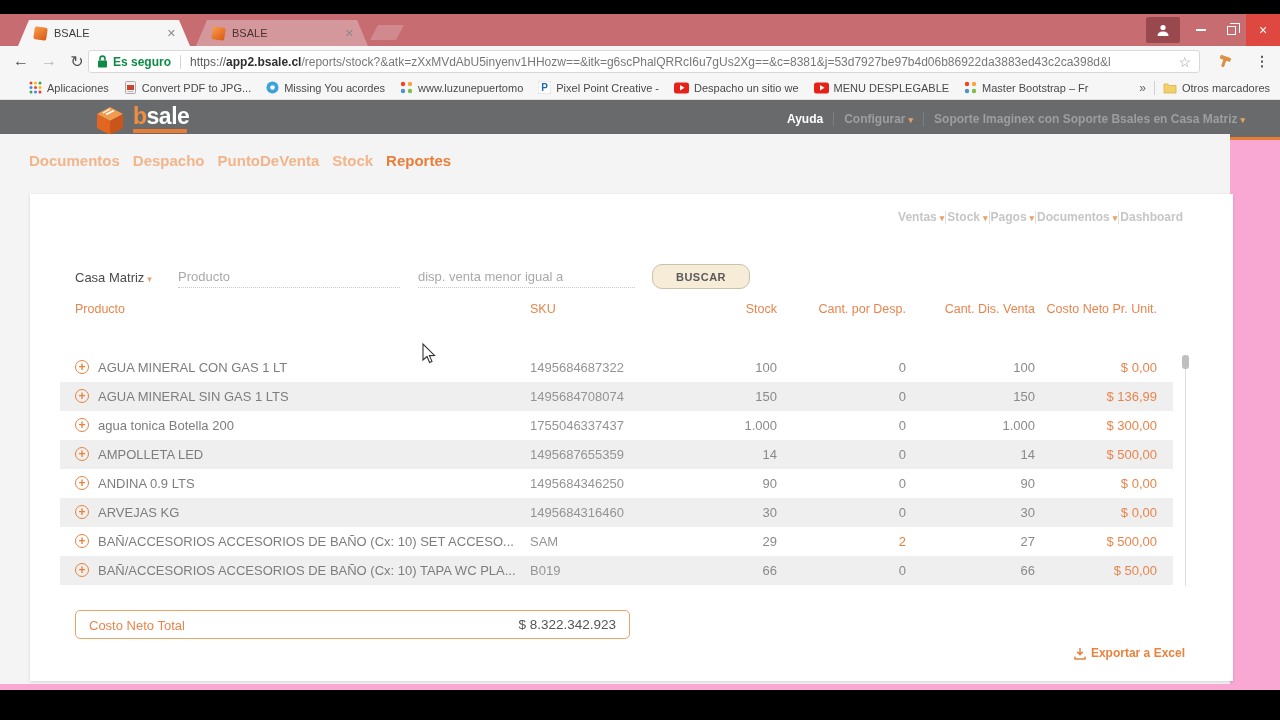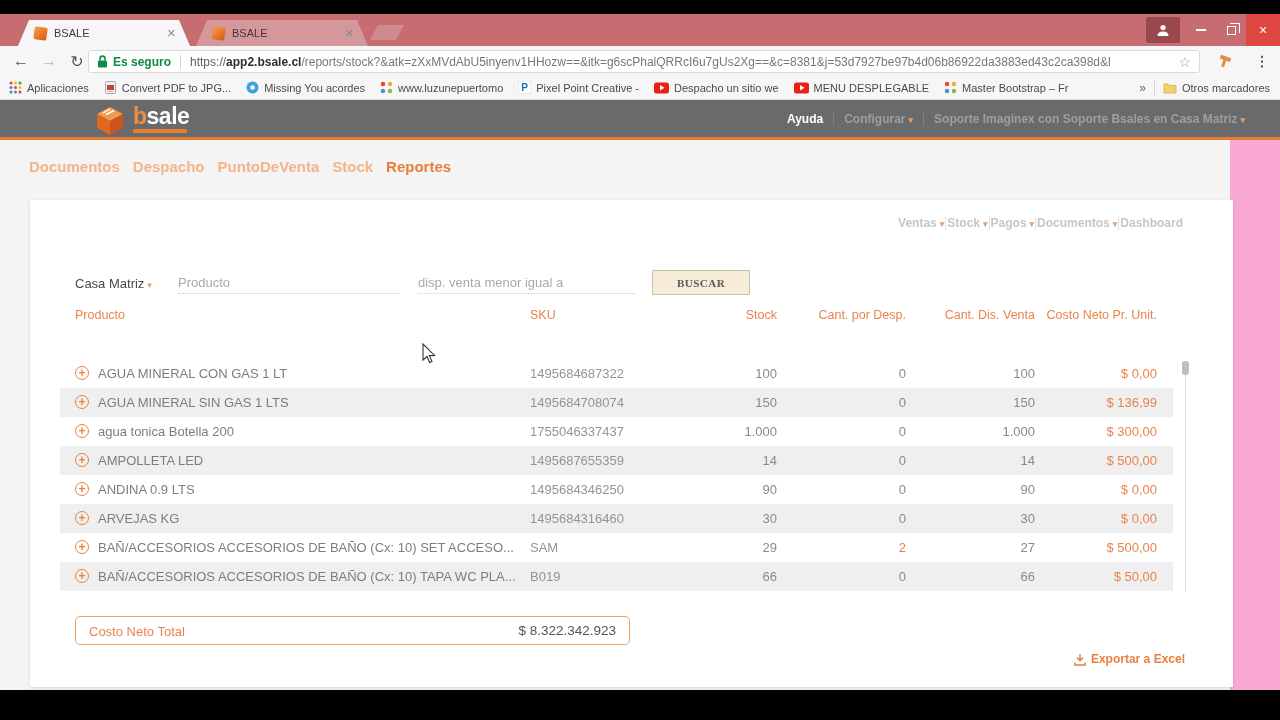--- a/index.html
+++ b/index.html
@@ -55,21 +55,21 @@
   .url-domain { color:#2f2f2f; font-weight:bold; }
   .star-icon { font-size:14px; color:#9a9a9a; margin-left:6px; flex:none; }
   .ext-icon { position:absolute; left:1213px; top:4px; width:22px; height:22px;
               display:flex; align-items:center; justify-content:center; }
   .menu-dots { position:absolute; left:1252px; top:3px; width:20px; height:24px; color:#5f5f5f;
                font-size:14px; font-weight:bold; letter-spacing:0; display:flex; align-items:center; justify-content:center; }
 
   
   .bookmarksbar { left:0; top:76px; width:1280px; height:24px; background:#f6f6f6;
                   border-bottom:1px solid #e2e2e2; display:flex; align-items:center; }
-  .bm-left { display:flex; align-items:center; gap:15px; padding-left:9px; flex:1; overflow:hidden; }
+  .bm-left { display:flex; align-items:center; gap:15px; padding-left:9px; flex:1; overflow:hidden;margin-left:20px; }
   .bm-item { display:flex; align-items:center; gap:5px; font-size:11px; color:#4a4a4a; white-space:nowrap; }
   .bm-right { display:flex; align-items:center; gap:8px; padding-right:10px; flex:none; }
   .bm-chevron { font-size:12px; color:#666; }
   .bm-vdiv { width:1px; height:14px; background:#d0d0d0; }
 
   
   .appheader { left:0; top:100px; width:1280px; height:40px; background:#696a6c;
                border-bottom:3px solid #e87c33; }
   .logo { position:absolute; left:95px; top:5px; display:flex; align-items:flex-start; }
   .logo-text-wrap { margin-left:8px; }
@@ -78,43 +78,43 @@
   .logo-rest { color:#fff; }
   .logo-tagline { width:54px; height:4px; background:#e87c33; margin-top:2px; border-radius:1px; }
   .hdr-right { position:absolute; right:35px; top:12px; display:flex; align-items:center; gap:10px;
                font-size:12px; font-weight:bold; }
   .hdr-help { color:#fff; }
   .hdr-gray { color:#9d9ea0; }
   .hdr-vdiv { width:1px; height:14px; background:#7e7f81; }
   .caret { color:#e8a06a; font-size:9px; margin-left:3px; }
 
   
-  .page { left:0; top:140px; width:1230px; height:550px; background:#f4f4f4; }
+  .page { left:0; top:134px; width:1230px; height:550px; background:#f4f4f4; }
   .mainnav { position:absolute; left:29px; top:18px; display:flex; gap:13px;
              font-size:15px; font-weight:bold; }
   .mainnav .nav-link { color:#f2b58b; }
   .mainnav .nav-link.active { color:#e87e39; }
 
   .card { position:absolute; left:30px; top:60px; width:1203px; height:487px; background:#fff;
           box-shadow:0 1px 3px rgba(0,0,0,0.14); }
 
   .reportnav { position:absolute; right:50px; top:16px; display:flex; align-items:center; gap:1px;
                font-size:12px; font-weight:bold; color:#c6c6c6; }
   .rn-vdiv { width:1px; height:13px; background:#e0e0e0; }
   .branch-select { position:absolute; left:45px; top:76px; font-size:13px; color:#4a4a4a; }
   .flt-input { position:absolute; top:72px; height:22px; border:none; border-bottom:1px dotted #c9c9c9;
                background:transparent; font-size:13px; color:#555;
                font-family:"Liberation Sans",sans-serif; outline:none; }
   .flt-input::placeholder { color:#a9a9a9; }
   .inp-product { left:148px; width:222px; }
   .inp-qty { left:388px; width:217px; }
   .buscar-btn { position:absolute; left:622px; top:70px; width:98px; height:25px;
-                background:#f7ecd8; border:1px solid #c9c1ae; border-radius:1px;
+                background:#f7ecd8; border:1px solid #c9c1ae; border-radius:10px;
                 font-size:11px; font-weight:bold; color:#5a5a5a; letter-spacing:0.5px;
-                font-family:Liberation Serif, serif; }
+                font-family:Liberation Sans, sans-serif; }
 
   .thead { position:absolute; left:30px; top:108px; width:1113px; height:20px;
            font-size:12.5px; color:#e8854d; }
   .th-producto { position:absolute; left:15px; }
   .th-sku { position:absolute; left:470px; }
   .c-col { position:absolute; width:130px; text-align:right; }
   .col-stock { right:396px; }
   .col-desp  { right:267px; }
   .col-dis   { right:138px; }
   .col-costo { right:16px; }

